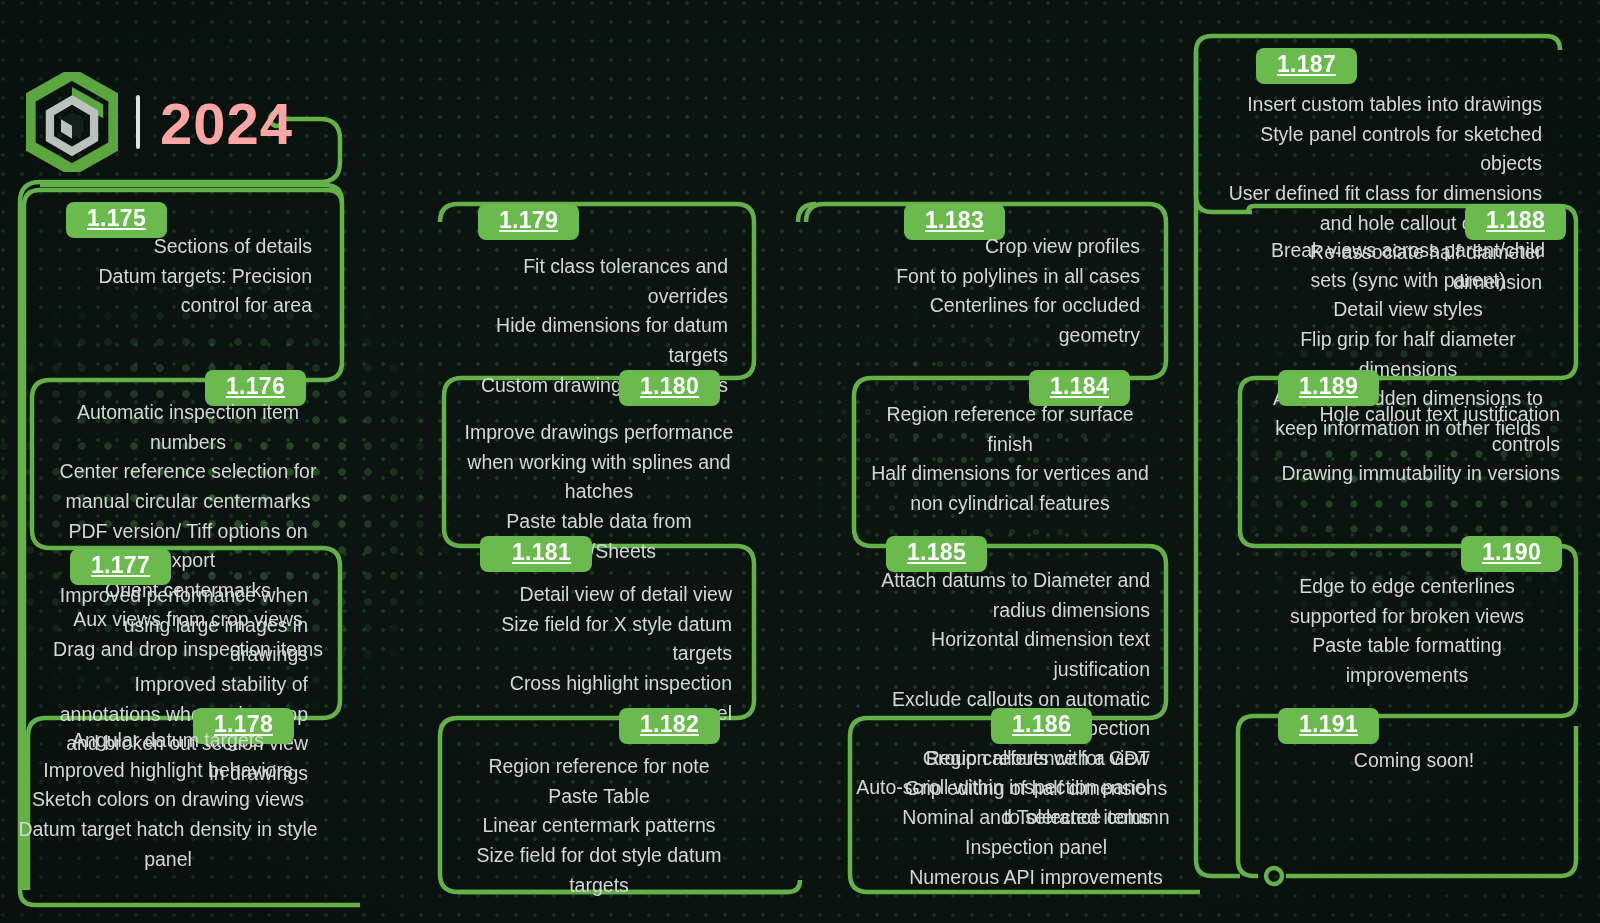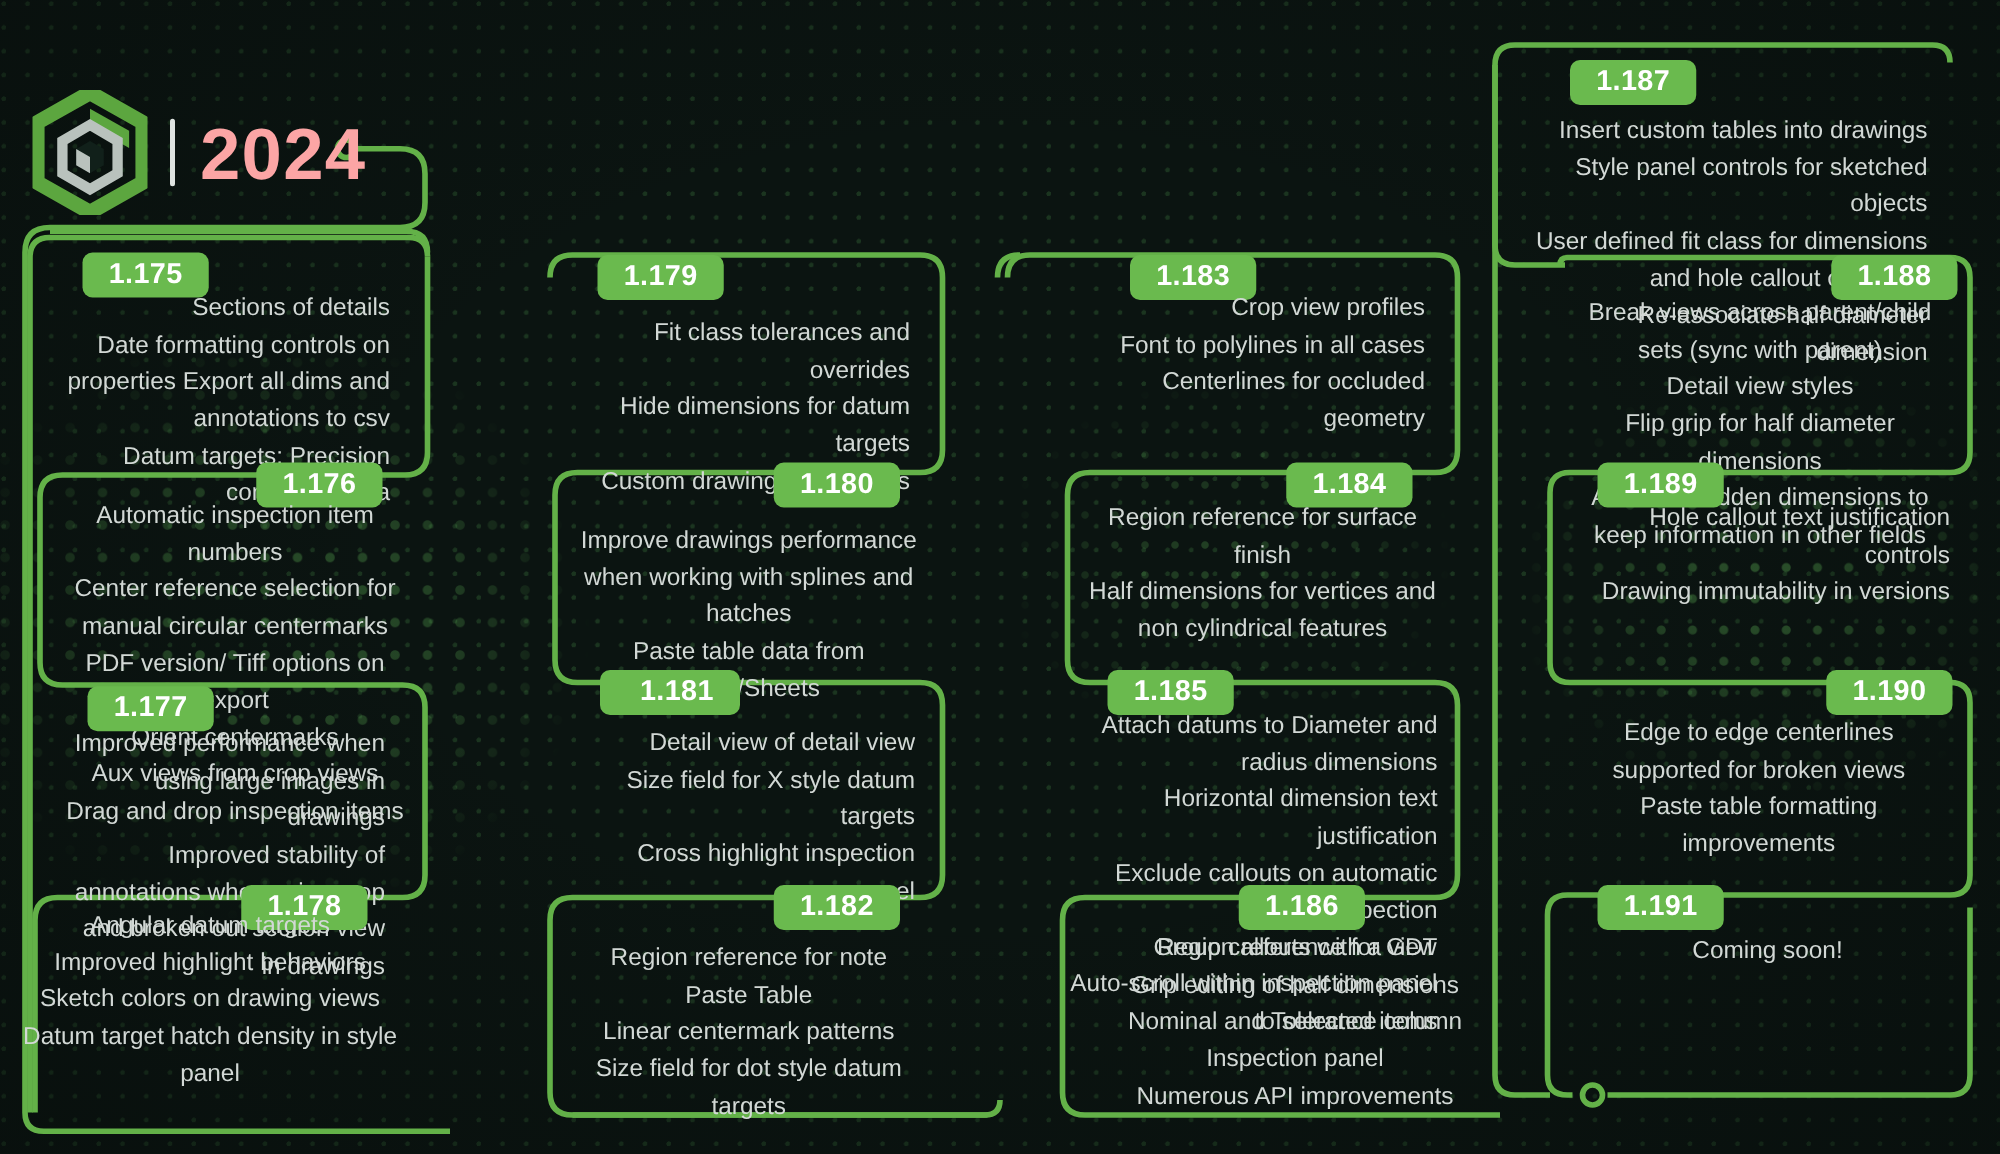--- a/index.html
+++ b/index.html
@@ -105,20 +105,21 @@
     top: 0;
     background: #6aba4e;
     color: #ffffff;
     font-size: 23px;
     font-weight: 700;
     letter-spacing: .3px;
     padding: 3px 21px 6px 21px;
     border-radius: 8px;
     line-height: 1.18;
     white-space: nowrap;
+    text-decoration: underline;
   }
   .badge.b-left  { left: 46px; }
   .badge.b-right { right: 36px; }
 
   .items {
     position: absolute;
     left: 0; right: 0;
     font-size: 19.5px;
     line-height: 1.52;
     color: #d2d8d5;
@@ -173,21 +174,21 @@
       <path d="M50 30 L74 44 L74 72 L50 86 L26 72 L26 44 Z" fill="none" stroke="#b9c2bd" stroke-width="9"></path>
       <path d="M50 44 L62 51 L62 65 L50 72 L38 65 L38 51 Z" fill="#11201a"></path>
       <path d="M38 51 L50 58 L50 72 L38 65 Z" fill="#b9c2bd"></path>
     </svg>
     <div class="divider"></div>
     <div class="year">2024</div>
   </div>
 
   <div class="card" style="left:20px; top:202px; width:322px; height:172px;">
     <div class="badge b-left">1.175</div>
-    <div class="items align-right" style="top:30px; padding:0 30px 0 26px;"><div>Sections of details</div><div>Date formatting controls on properties Export all dims and annotations to csv</div><div>Datum targets: Precision control for area</div></div>
+    <div class="items align-right" style="top:30px; padding:0 30px 0 26px;"><div>Sections of details</div><div>Datum targets: Precision control for area</div></div>
   </div>
 
   <div class="card" style="left:32px; top:370px; width:310px; height:168px;">
     <div class="badge b-right">1.176</div>
     <div class="items align-left" style="top:28px; padding:0 10px 0 12px;"><div>Automatic inspection item numbers</div><div>Center reference selection for manual circular centermarks</div><div>PDF version/ Tiff options on export</div><div>Orient centermarks</div><div>Aux views from crop views</div><div>Drag and drop inspection items</div></div>
   </div>
 
   <div class="card" style="left:22px; top:538px; width:320px; height:170px;margin-top:11px;">
     <div class="badge b-left" style="left:48px;">1.177</div>
     <div class="items align-right" style="top:32px; padding:0 34px 0 26px;"><div>Improved performance when using large images in drawings</div><div>Improved stability of annotations when using crop and broken out section view in drawings</div></div>

